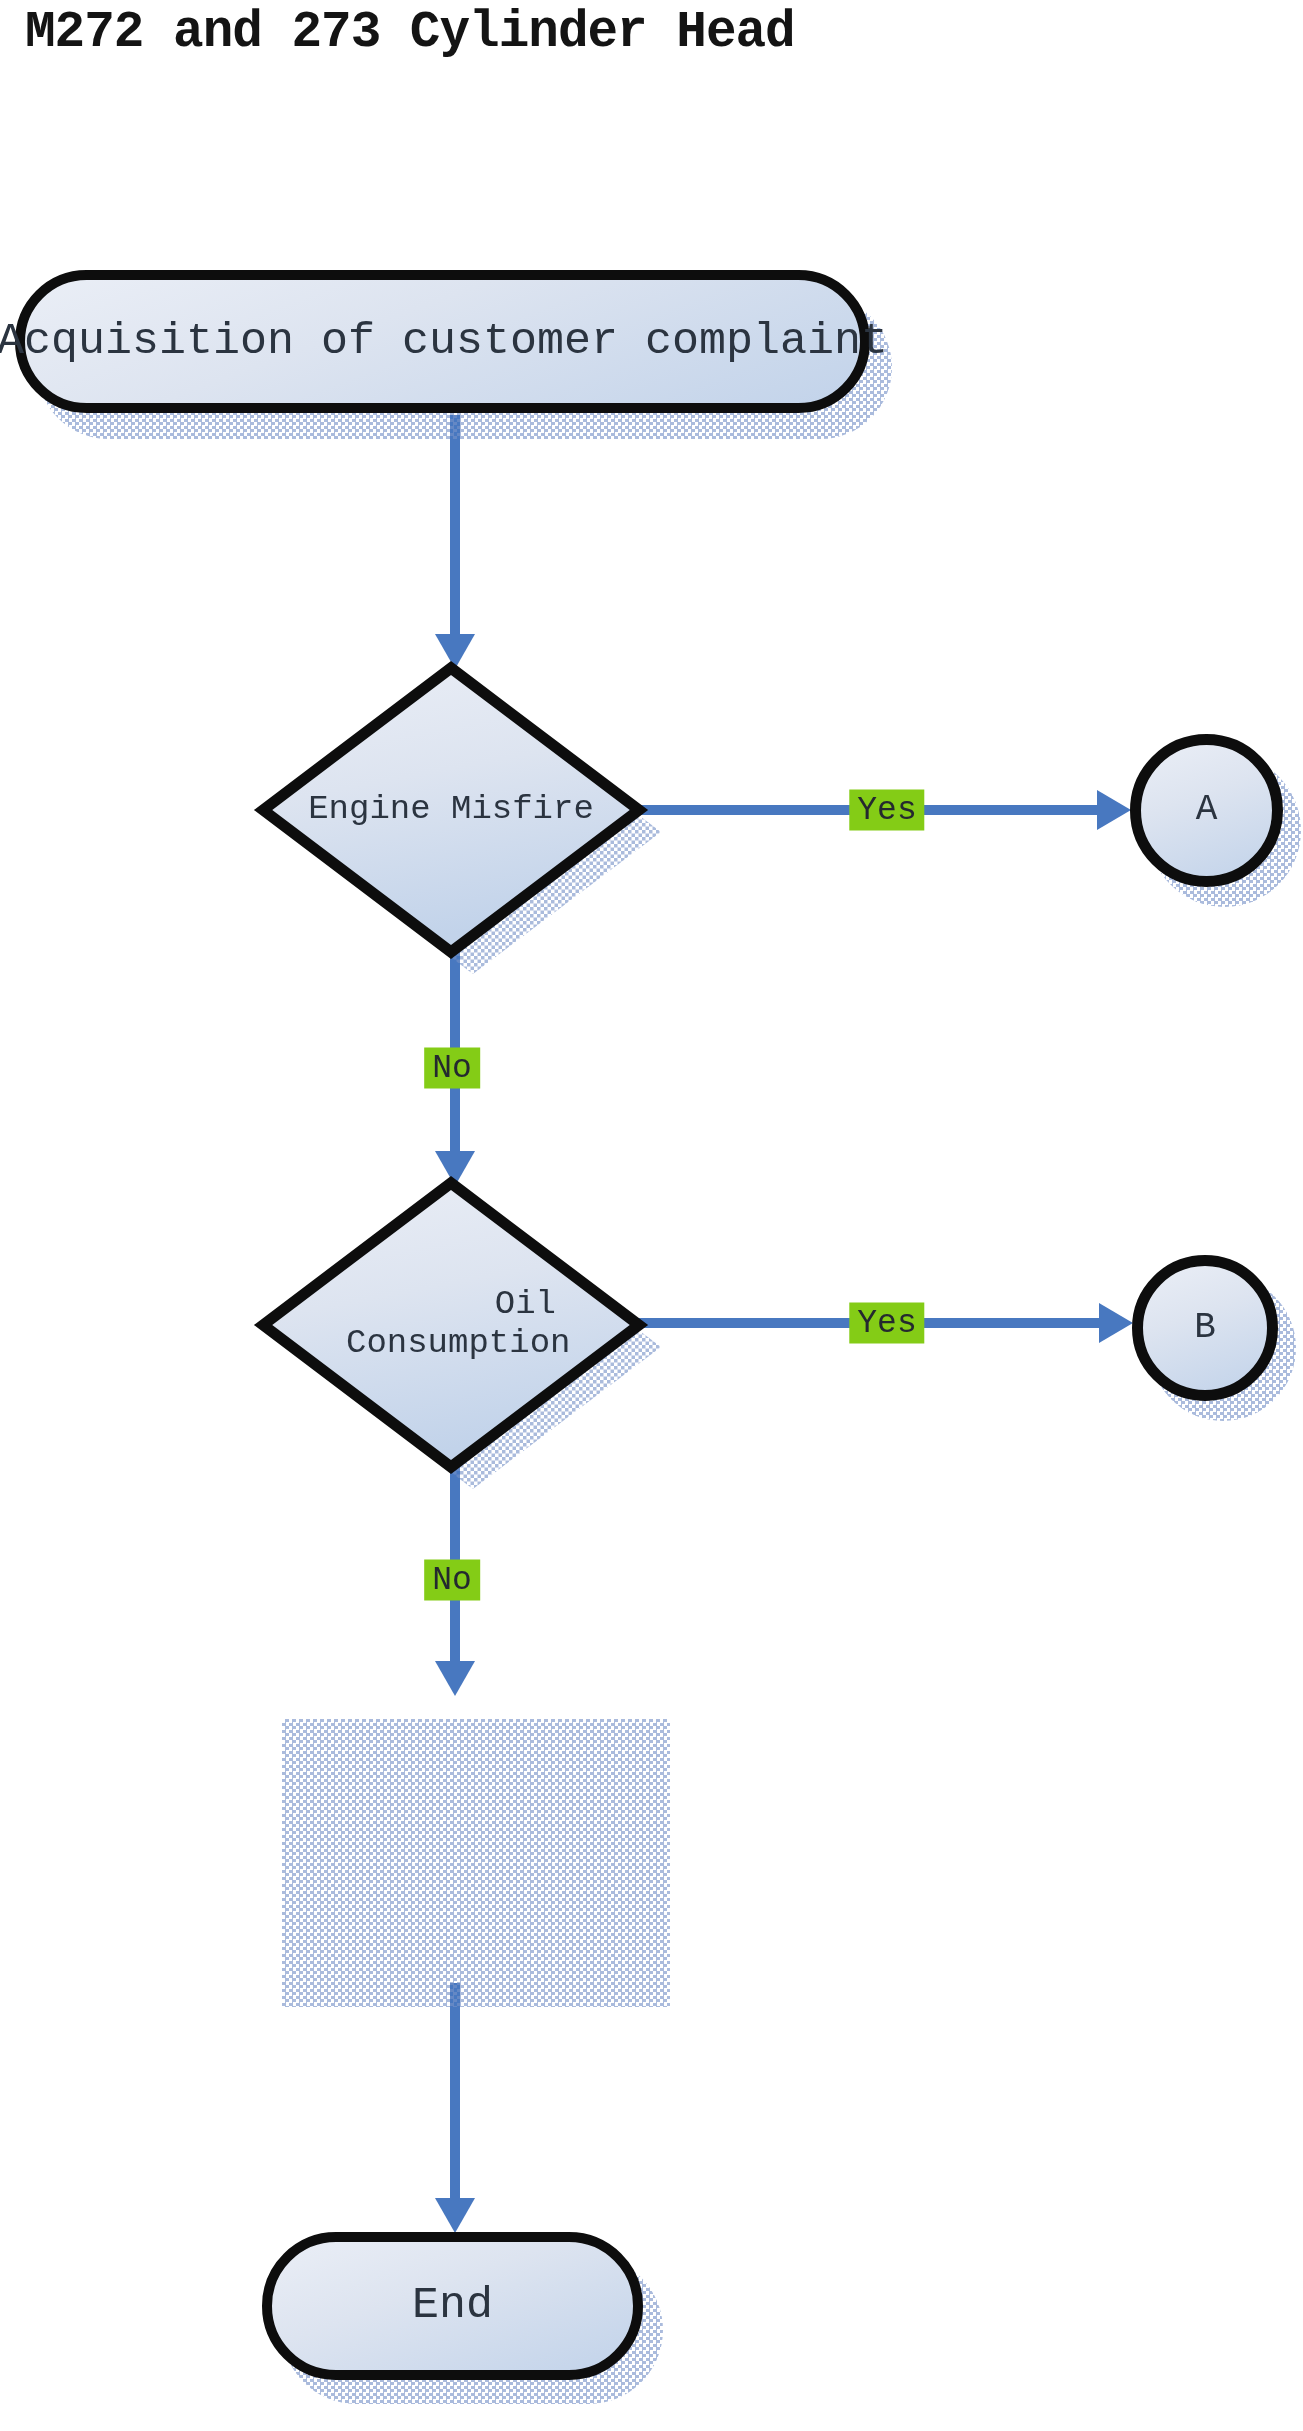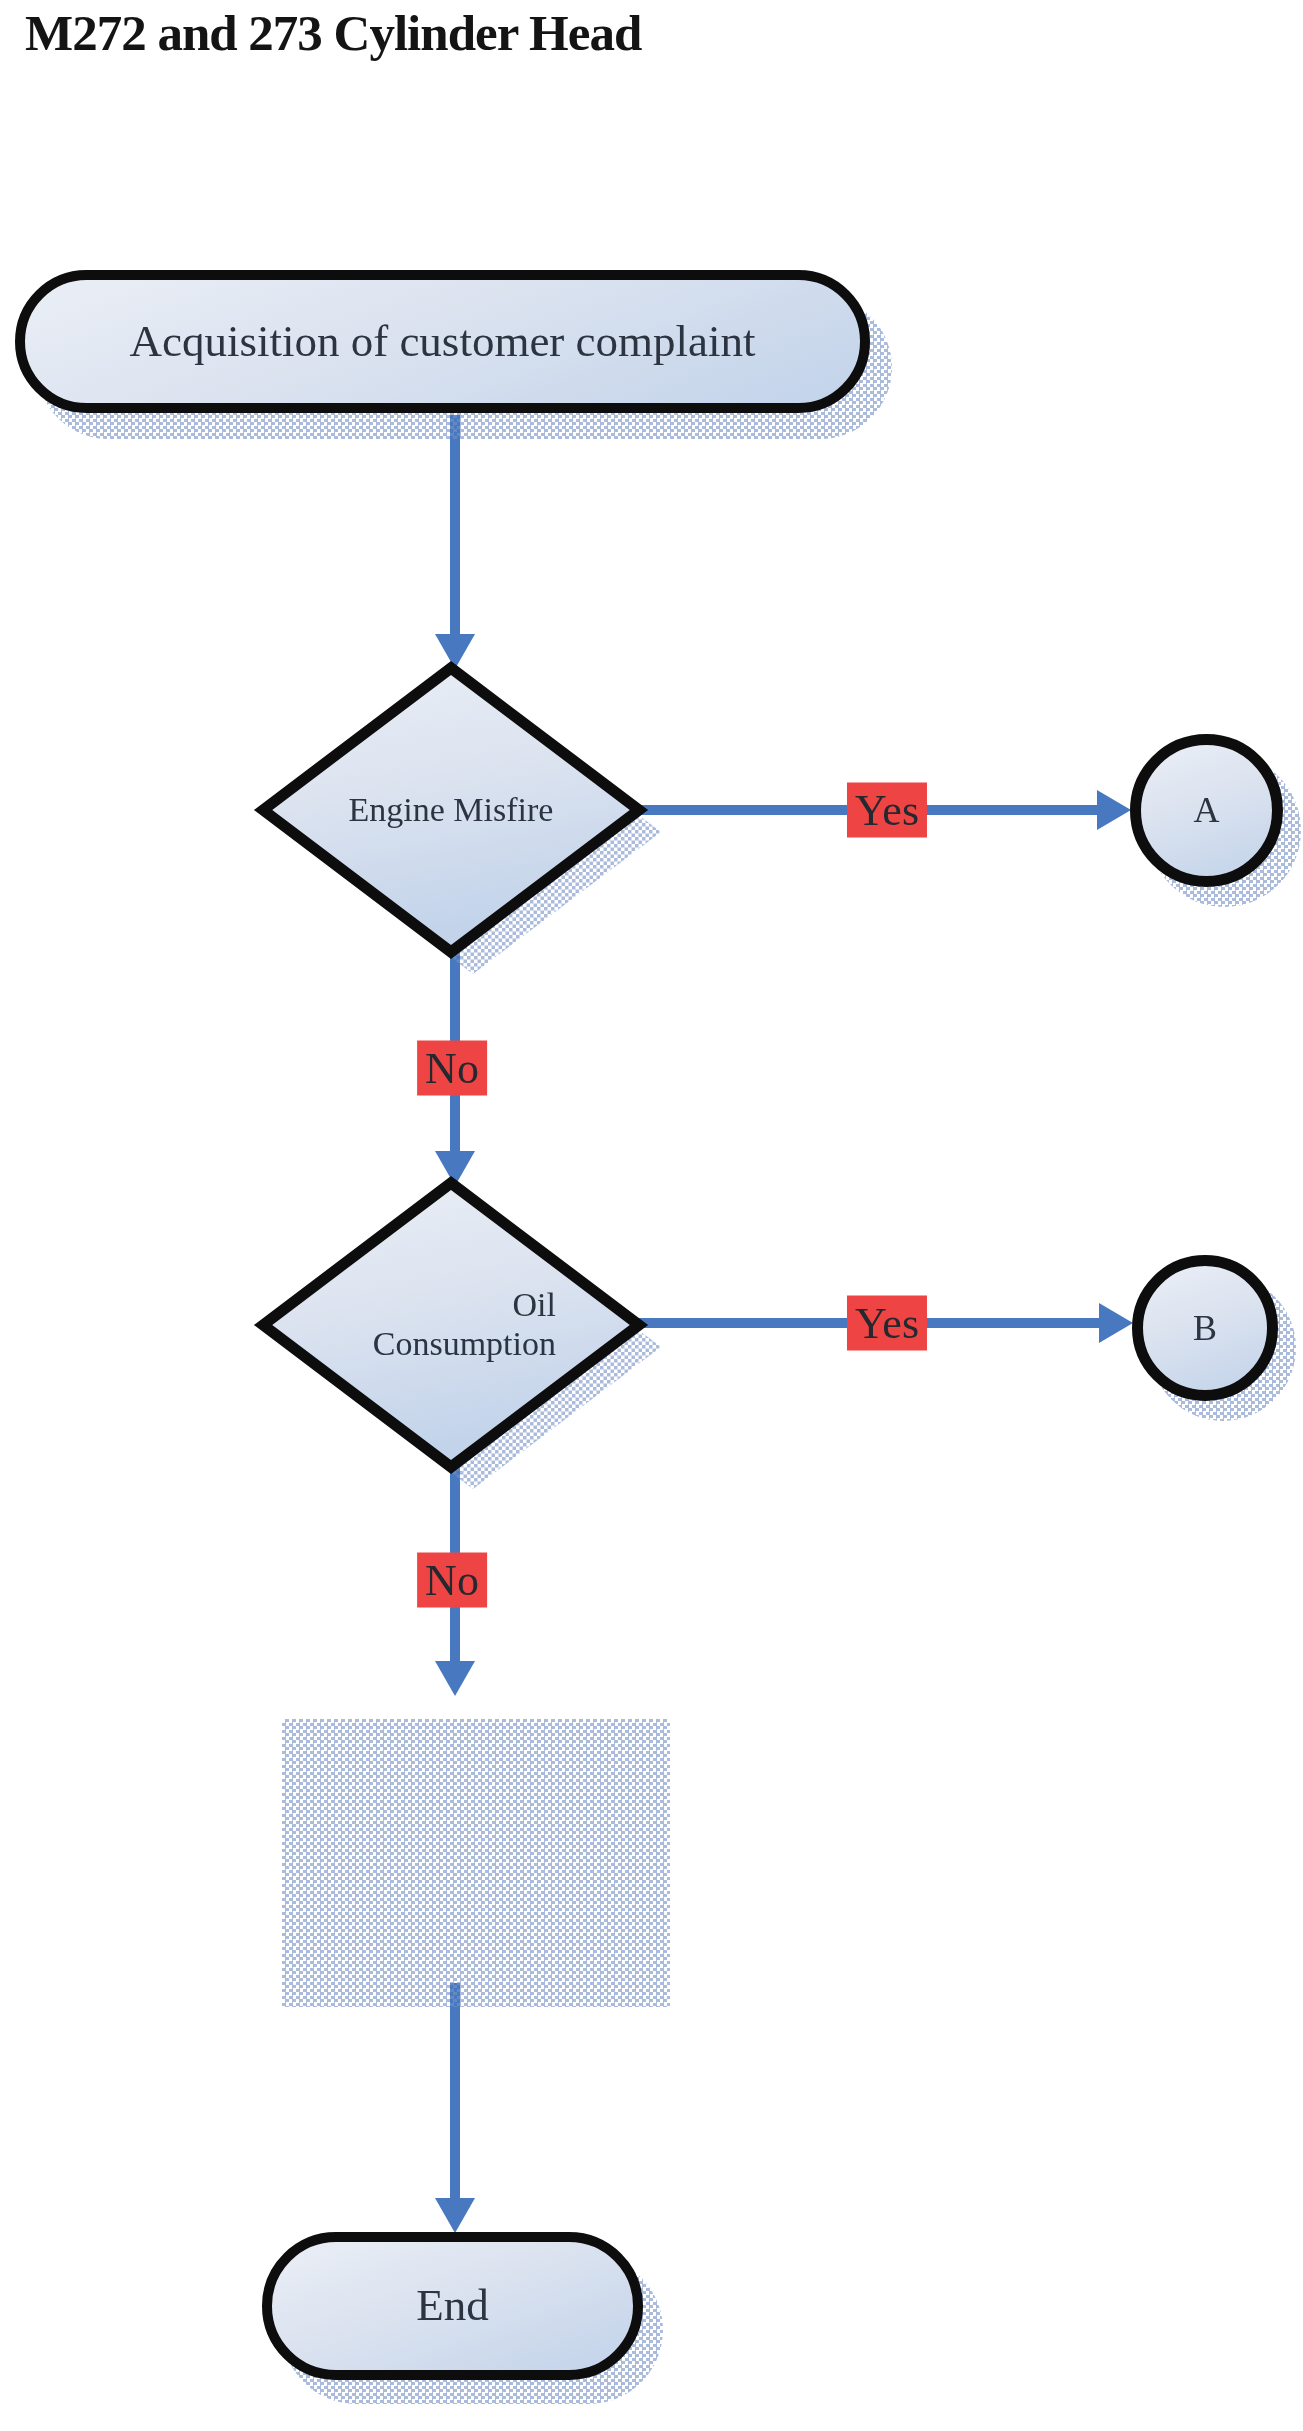--- a/index.html
+++ b/index.html
@@ -1,21 +1,21 @@
 <!DOCTYPE html>
 <html><head>
 <meta charset="utf-8">
 <style>
   html,body{margin:0;padding:0;background:#ffffff;}
   .canvas{
     position:relative;
     width:1303px;
     height:2431px;
     background:#ffffff;
-    font-family:Liberation Serif, serif;
+    font-family:Liberation Mono, monospace;
     overflow:hidden;
   }
   .title{
     position:absolute;
     left:25px; top:4px;
     font-size:51px;
     font-weight:bold;
     color:#141414;
     letter-spacing:-1px;
     white-space:nowrap;
@@ -59,23 +59,23 @@
   }
   .head-right{
     position:absolute;width:0;height:0;
     border-top:20px solid transparent;
     border-bottom:20px solid transparent;
     border-left:34px solid #4878c0;
   }
   .edge-label{
     position:absolute;
     transform:translate(-50%,-50%);
-    background:#ef4444;
+    background:#84cc16;
     padding:2px 8px;
-    font-size:44px;
+    font-size:33px;
     color:#24292f;
     white-space:nowrap;
   }
   .diamond-label{
     position:absolute;
     transform:translate(-50%,-50%);
     font-size:34px;
     line-height:1.15;
     color:#2b3440;
     text-align:right;

